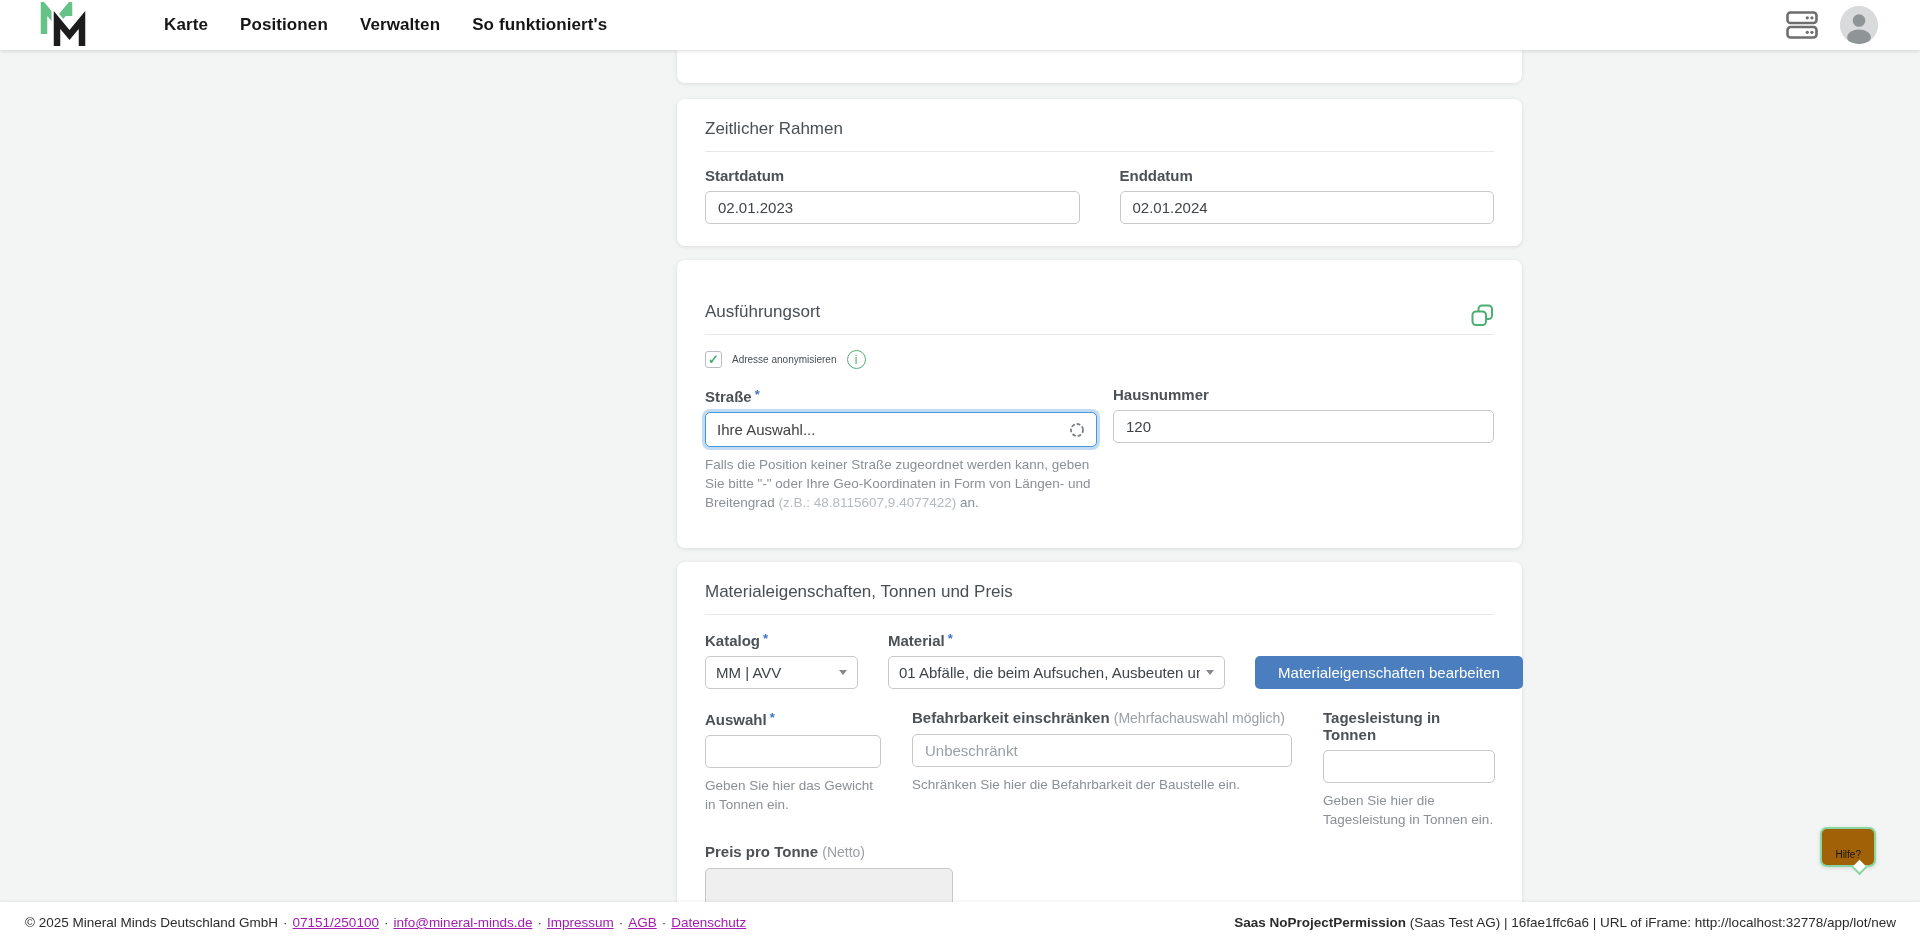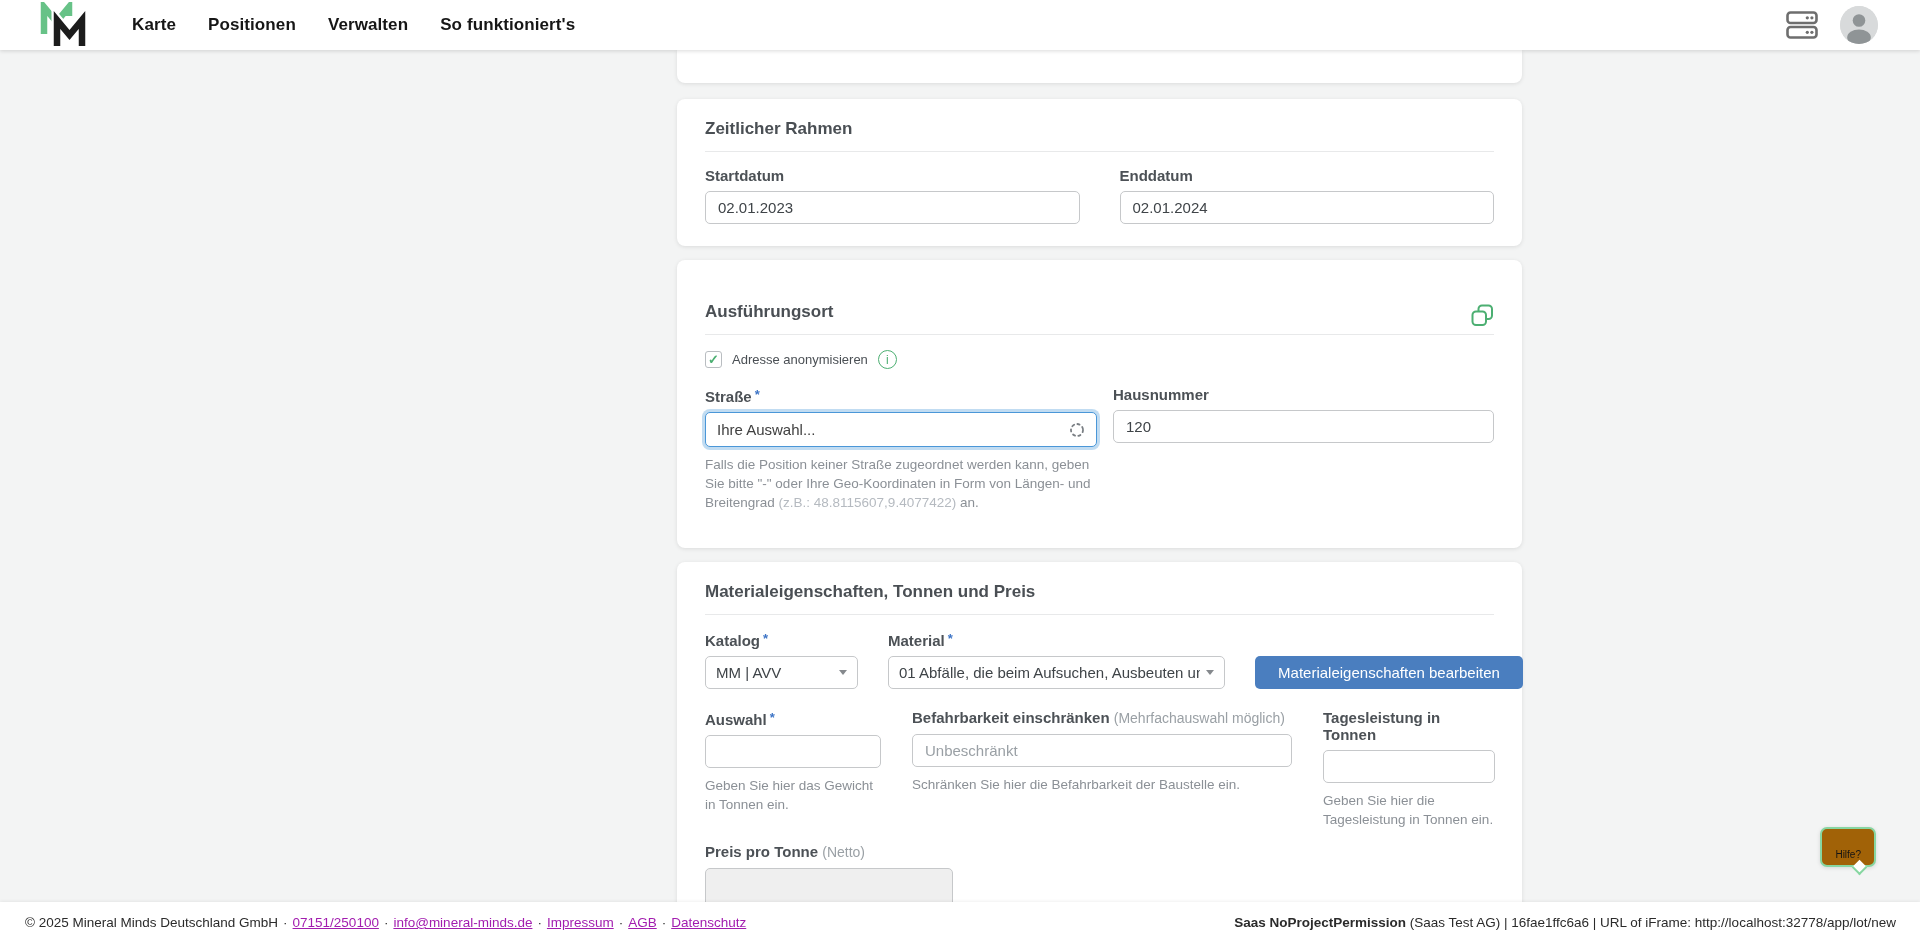--- a/index.html
+++ b/index.html
@@ -8,39 +8,39 @@
     width:1920px; height:943px; position:relative; overflow:hidden;
     background:#f3f4f4;
     font-family:"Liberation Sans", sans-serif;
     color:#3f4448;
   }
 
   
   .navbar {
     position:absolute; top:0; left:0; width:1920px; height:50px;
     background:#fff; box-shadow:0 1px 4px rgba(0,0,0,.15);
-    display:flex; align-items:center; z-index:30;
+    display:flex; align-items:center; z-index:30;gap:32px;
   }
   .logo { margin-left:40px; display:flex; align-items:center; }
   .menu { display:flex; gap:32px; margin-left:46px; }
   .menu a {
     font-size:17px; font-weight:700; color:#161616; text-decoration:none;
     letter-spacing:.1px; cursor:pointer;
   }
   .nav-right { margin-left:auto; margin-right:42px; display:flex; align-items:center; gap:22px; }
   .avatar-wrap { width:38px; height:38px; border-radius:50%; overflow:hidden; background:#d8dadb; }
 
   
   .page { position:absolute; top:50px; left:677px; width:845px; }
   .card {
     background:#fff; border-radius:8px; box-shadow:0 1px 4px rgba(0,0,0,.10);
     padding:20px 28px 22px; margin-bottom:14px;
   }
   .partial-card { height:33px; padding:0; border-radius:0 0 8px 8px; margin-bottom:16px; }
-  .card-title { font-size:17px; font-weight:700; color:#4a4f54; margin:0 0 12px; }
+  .card-title { font-size:17px; font-weight:400; color:#4a4f54; margin:0 0 12px; }
   .card-head { display:flex; justify-content:space-between; align-items:flex-start;margin-top:22px; }
   .divider { border:none; border-top:1px solid #e8e9ea; margin:0 0 15px; }
 
   .flabel { display:block; font-size:15px; font-weight:700; color:#4c5156; margin-bottom:7px; line-height:17px; }
   .req { color:#3d74c6; font-weight:700; font-size:13px; vertical-align:3px; margin-left:3px; }
   .lnote { font-weight:400; color:#9aa0a5; font-size:14px; }
 
   .tinput {
     width:100%; height:33px; border:1px solid #c6c8ca; border-radius:5px;
     padding:0 12px; font-size:15px; color:#3f4448; background:#fff;
@@ -52,21 +52,21 @@
   .grid2 { display:grid; grid-template-columns:1fr 1fr; column-gap:16px; }
   .frow { margin-bottom:18px; }
 
   
   .check-row { display:flex; align-items:center; gap:10px; margin-bottom:17px; }
   .checkbox {
     width:17px; height:17px; border:1px solid #b9bdc1; border-radius:3px; background:#fff;
     display:flex; align-items:center; justify-content:center;
     color:#4caf72; font-size:13px; font-weight:700; line-height:1; cursor:pointer;
   }
-  .check-label { font-size:13px; color:#4a4f54; }
+  .check-label { font-size:10px; color:#4a4f54; }
   .info-icon {
     width:19px; height:19px; border:1.5px solid #4caf72; border-radius:50%;
     color:#4caf72; font-size:12px; display:flex; align-items:center; justify-content:center;
     cursor:pointer;
   }
 
   
   .combo-focused {
     height:35px; border:1px solid #4a97d8; border-radius:5px; background:#fff;
     box-shadow:0 0 0 3px rgba(101,168,223,.40);

